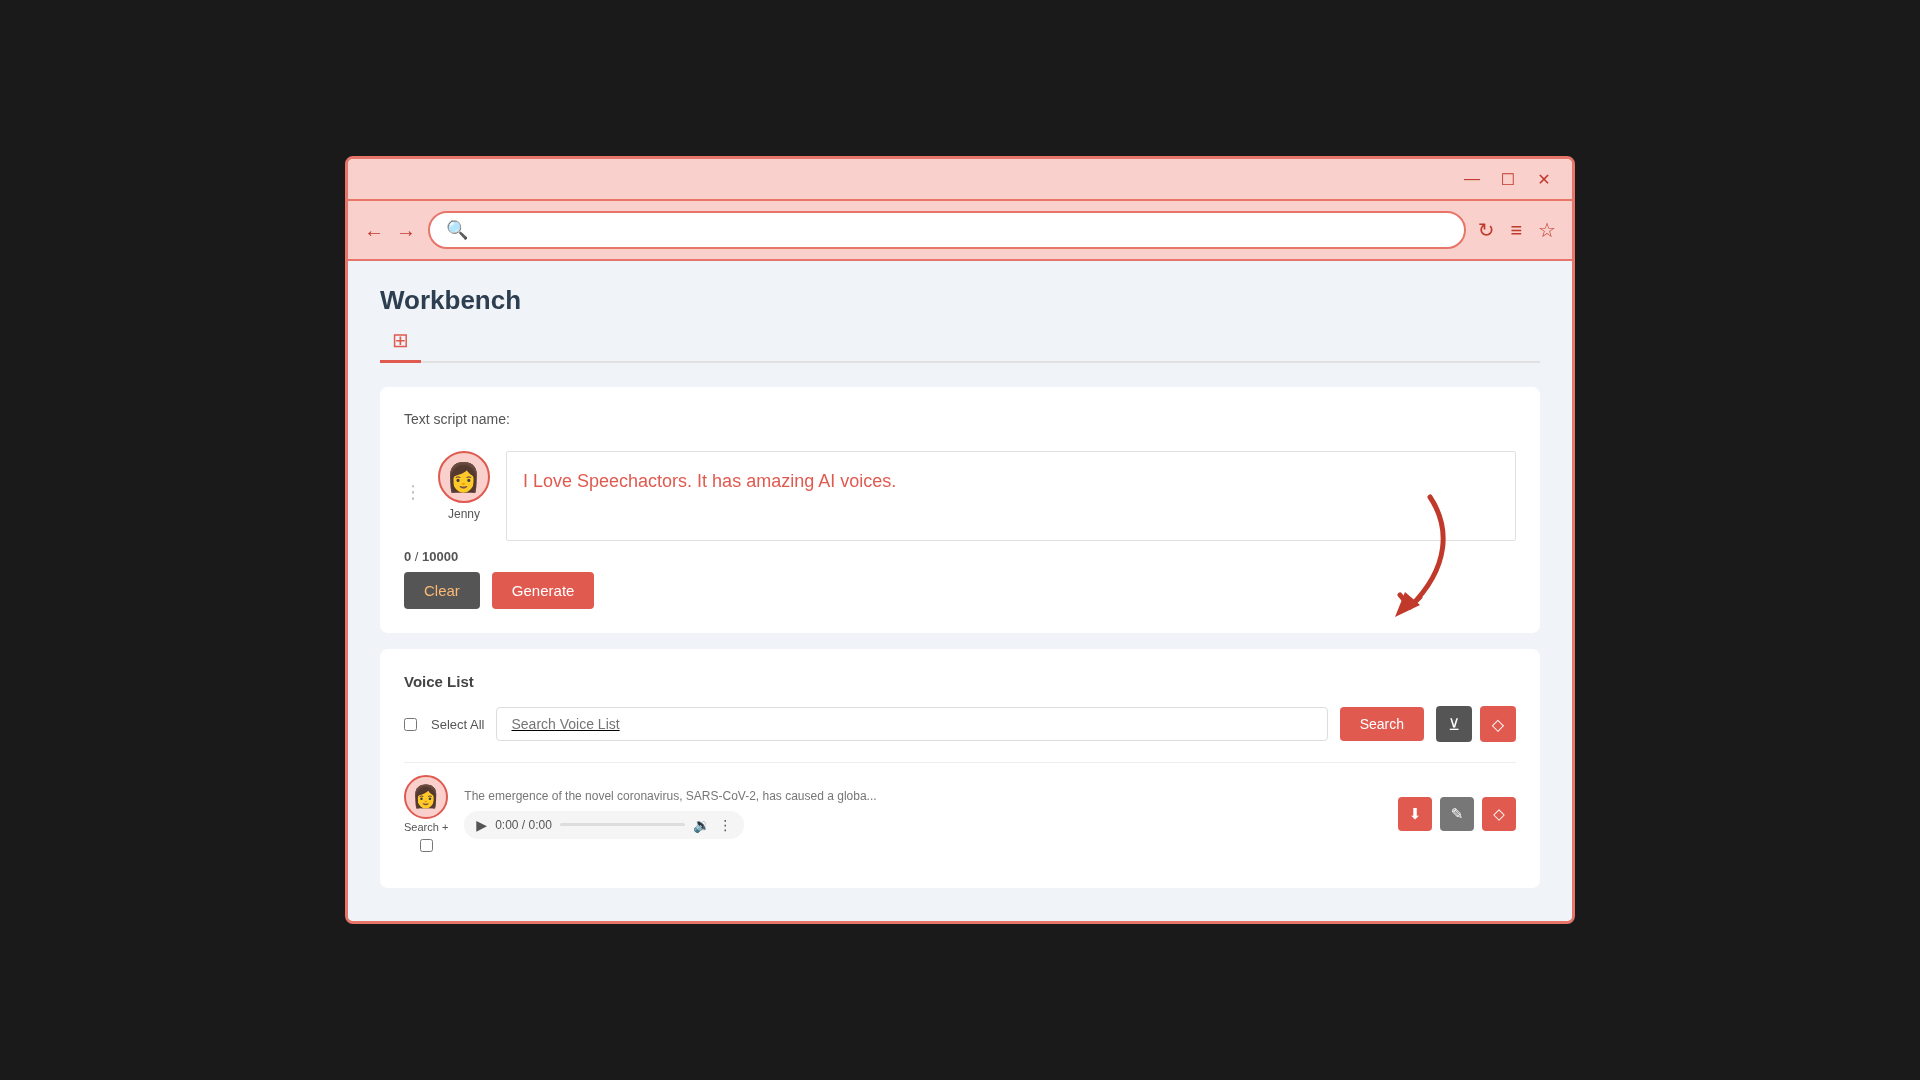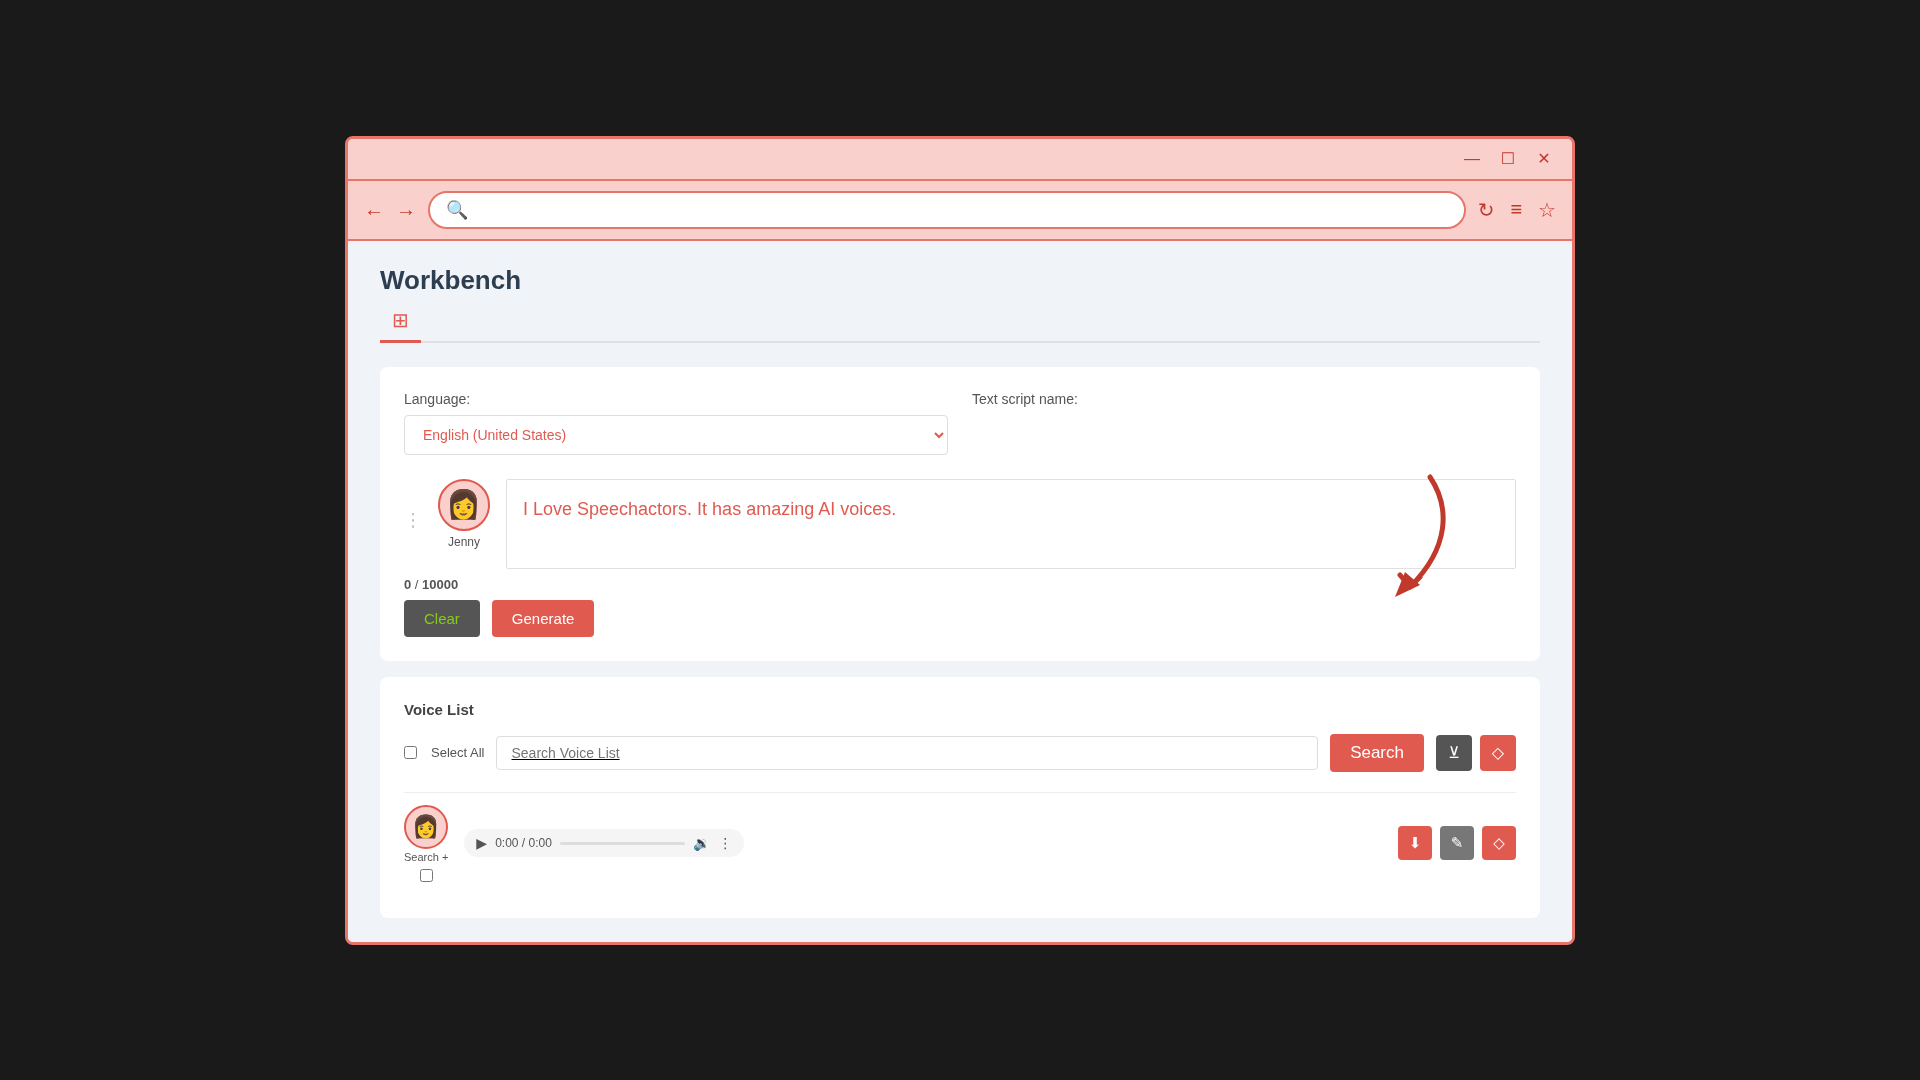--- a/index.html
+++ b/index.html
@@ -247,21 +247,21 @@
     }
     .char-counter span {
       font-weight: bold;
     }
     .action-btns {
       display: flex;
       gap: 12px;
     }
     .btn-clear {
       background: #555;
-      color: #84cc16;
+      color: #fdba74;
       border: none;
       padding: 10px 20px;
       border-radius: 4px;
       font-size: 15px;
       cursor: pointer;
     }
     .btn-generate {
       background: #e05a50;
       color: #fff;
       border: none;
@@ -302,21 +302,21 @@
       padding: 8px 14px;
       font-size: 14px;
       text-decoration: underline;
     }
     .btn-search {
       background: #e05a50;
       color: #fff;
       border: none;
       padding: 9px 20px;
       border-radius: 4px;
-      font-size: 17px;
+      font-size: 14px;
       cursor: pointer;
     }
     .voice-list-right-btns {
       margin-left: auto;
       display: flex;
       gap: 8px;
     }
     .icon-btn-dark {
       background: #555;
       color: #fff;
@@ -505,26 +505,20 @@
     <div class="form-section">
 
       <div class="arrow-annotation">
         <svg class="arrow-svg" viewBox="0 0 120 160" xmlns="http://www.w3.org/2000/svg">
           <path d="M90 10 C110 40, 110 80, 70 120 L80 110 M70 120 L60 108" stroke="#c0392b" stroke-width="5" fill="none" stroke-linecap="round" stroke-linejoin="round"></path>
           <polygon points="55,130 65,105 80,118" fill="#c0392b"></polygon>
         </svg>
       </div>
 
       <div class="form-row">
-        <div class="form-group form-group-language">
-          <label class="form-label">Language:</label>
-          <select class="form-select">
-            <option>English (United States)</option>
-          </select>
-        </div>
         <div class="form-group form-group-name">
           <label class="form-label">Text script name:</label>
         </div>
       </div>
 
       <div class="voice-row">
         <div class="drag-handle">⋮</div>
         <div class="voice-avatar">
           <div class="avatar-circle">
             <span class="avatar-icon">👩</span>
@@ -568,20 +562,21 @@
 
       <div class="voice-item">
         <div class="voice-item-avatar">
           <div class="voice-avatar-sm">
             <span class="voice-avatar-sm-icon">👩</span>
           </div>
           <div class="voice-item-name">Search +</div>
           <input type="checkbox" class="voice-item-checkbox" style="">
         </div>
         <div class="voice-item-info">
+          <div class="voice-item-desc">The emergence of the novel coronavirus, SARS-CoV-2, has caused a globa...</div>
           <div class="audio-player">
             <span class="play-btn">▶</span>
             <span class="audio-time">0:00 / 0:00</span>
             <div class="audio-progress"></div>
             <span class="audio-vol">🔉</span>
             <span class="audio-more">⋮</span>
           </div>
         </div>
         <div class="voice-item-actions">
           <button class="action-btn-dl">

